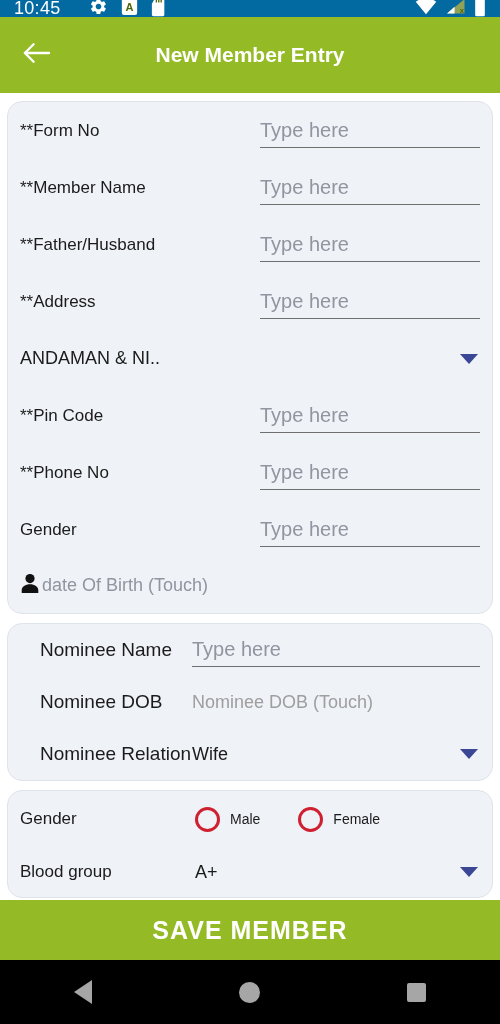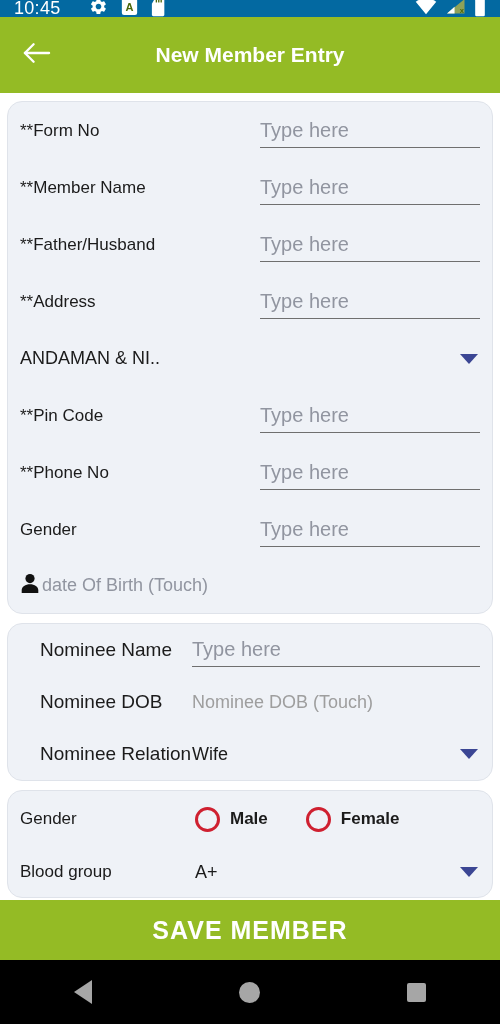--- a/index.html
+++ b/index.html
@@ -178,23 +178,22 @@
     cursor: pointer;
     margin-right: 38px;
   }
   .radio-circle {
     width: 25px; height: 25px;
     border-radius: 50%;
     border: 3px solid #cf2030;
     flex: none;
   }
   .radio-label {
-    font-size: 17px;
+    font-size: 14px;
     color: #1b1b1b;
-    font-weight: bold;
   }
   .row.blood { height: 50px; }
   .row.blood .row-label { width: 175px; }
 
   
   .save-btn {
     height: 60px;
     background: #94bb25;
     color: #ffffff;
     font-size: 25px;

